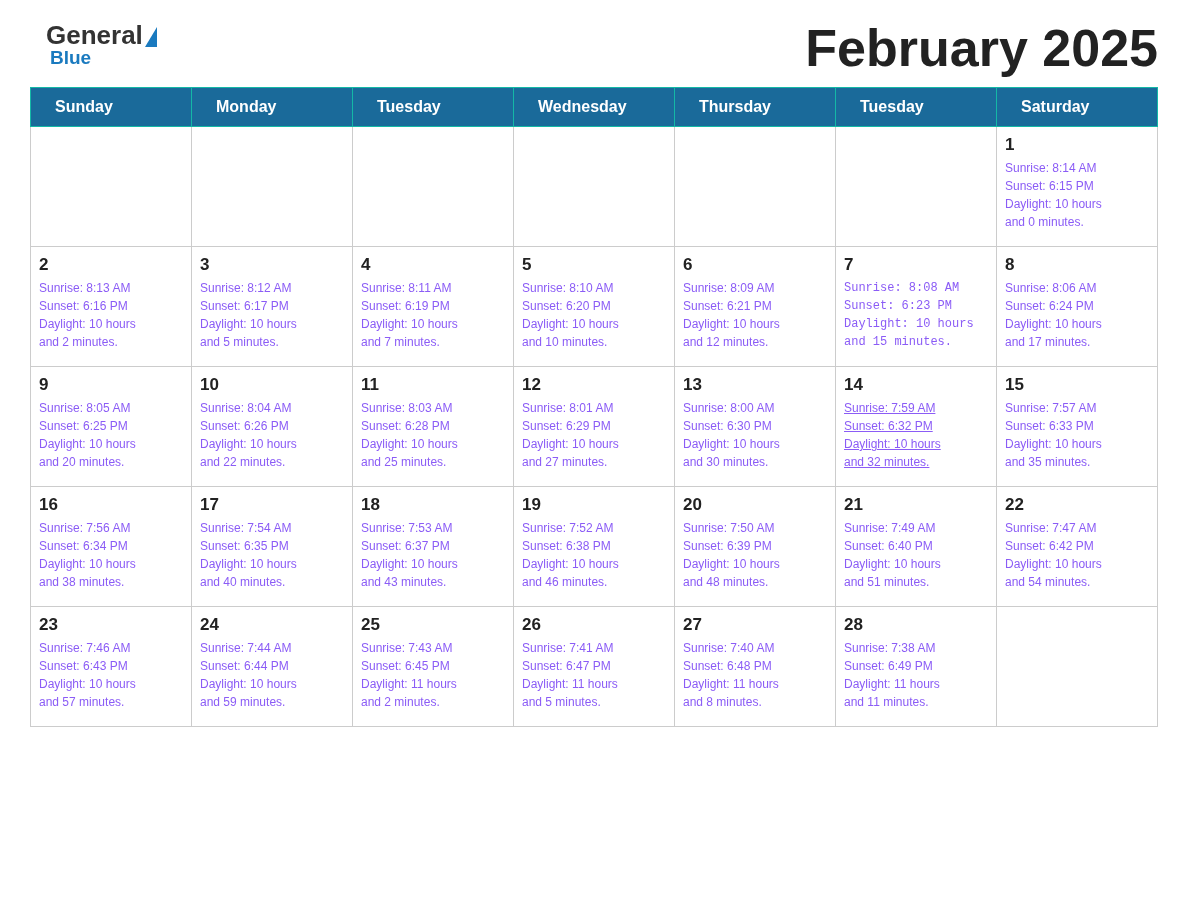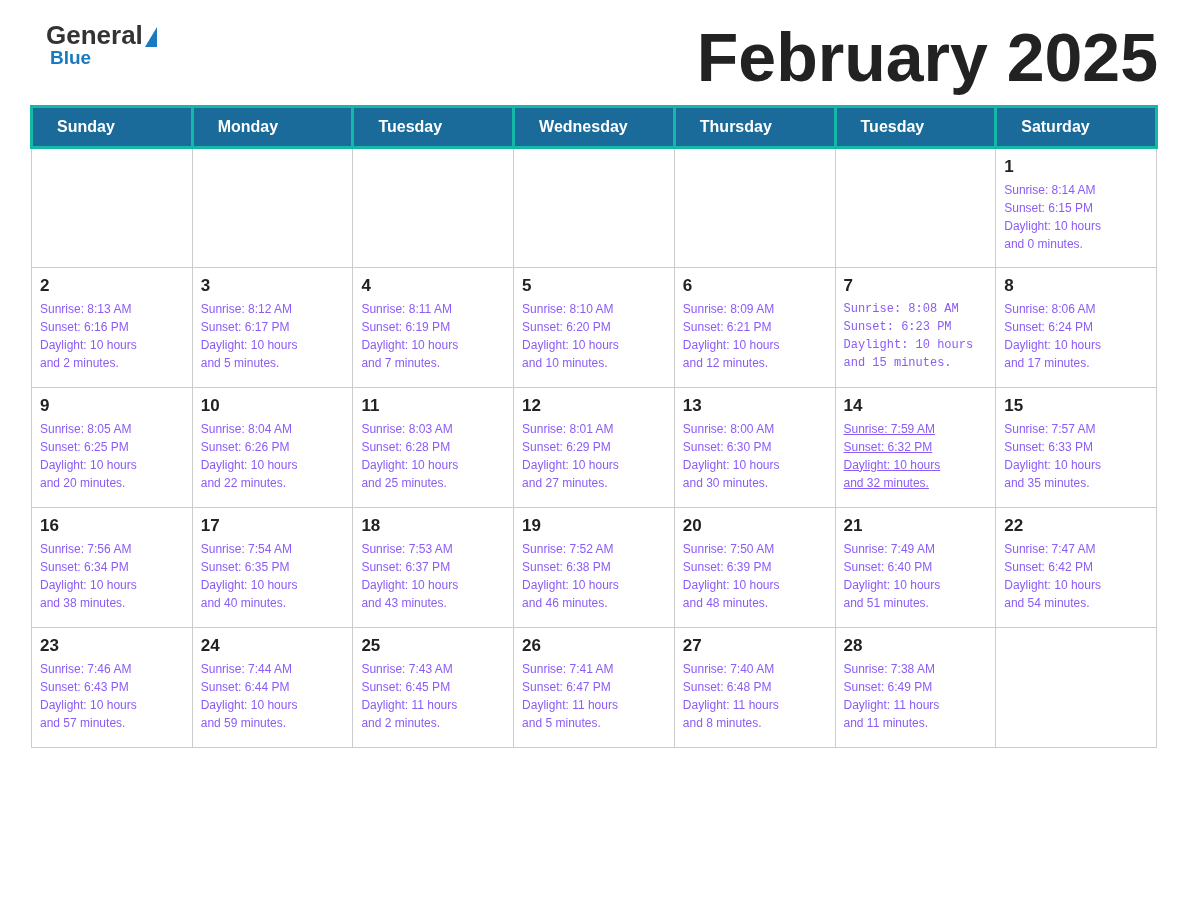--- a/index.html
+++ b/index.html
@@ -43,42 +43,42 @@
       font-size: 19px;
       font-weight: bold;
       color: #1a7abf;
       margin-top: -4px;
       padding-left: 4px;
     }
     .title-section {
       text-align: right;
     }
     .page-title {
-      font-size: 68px;
+      font-size: 52px;
       font-weight: bold;
       color: #222;
       line-height: 1.1;
     }
     .subtitle {
       font-size: 22px;
       color: #555;
       margin-top: 4px;
     }
     .calendar {
       width: 100%;
       border-collapse: collapse;
       margin-top: 10px;
     }
     .calendar thead th {
       background-color: #1a6a9a;
       color: #fff;
       font-size: 16px;
       font-weight: bold;
       padding: 10px 24px;
-      border: 3px solid #14b8a6;
+      border: 1px solid #14b8a6;
       text-align: left;
     }
     .calendar tbody td {
       vertical-align: top;
       border: 1px solid #ccc;
       padding: 8px;
       width: 14.28%;
       min-height: 110px;
       height: 120px;
     }

